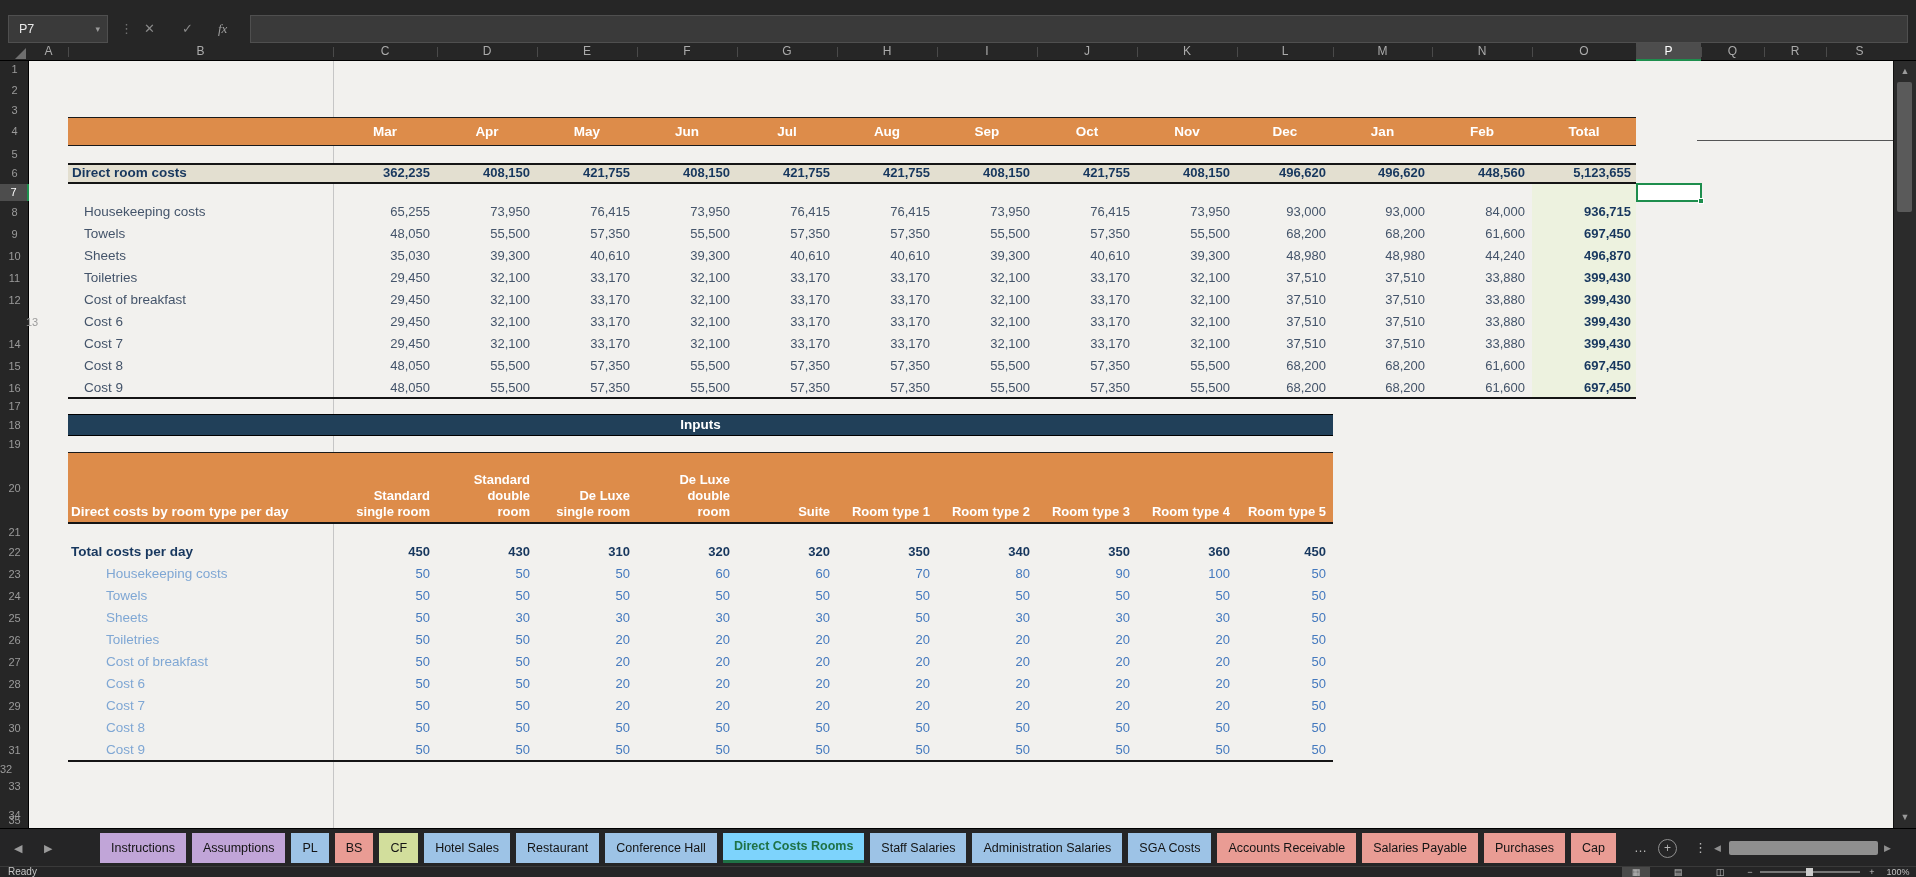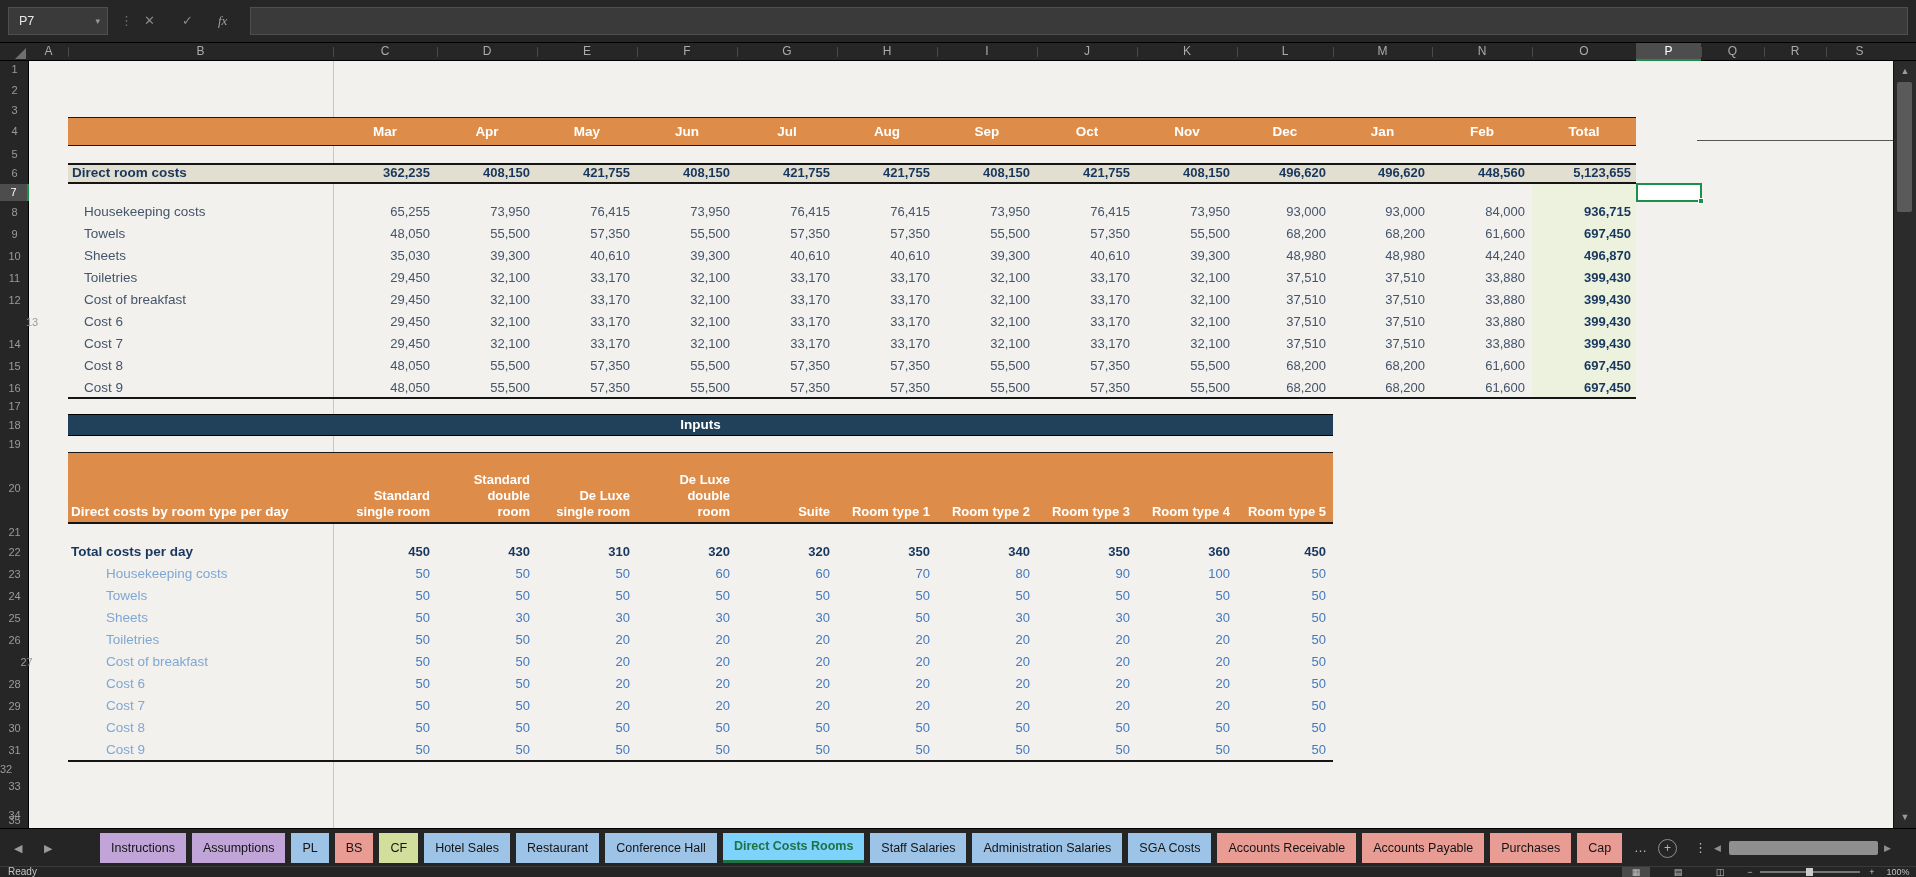--- a/index.html
+++ b/index.html
@@ -1,21 +1,21 @@
 <!DOCTYPE html>
 <html><head>
 <meta charset="utf-8">
 <style>
   html,body{margin:0;padding:0;}
   body{width:1916px;height:877px;overflow:hidden;background:#262626;
        font-family:"Liberation Sans","DejaVu Sans",sans-serif;}
   #screen{position:relative;width:1916px;height:877px;background:#262626;overflow:hidden;}
 
   
-  .formula-bar{position:absolute;left:0;top:0;width:1916px;height:42px;background:#262626;border-bottom:1px solid #000;}
+  .formula-bar{position:absolute;left:0;top:8px;width:1916px;height:42px;background:#262626;border-bottom:1px solid #000;}
   .name-box{position:absolute;left:8px;top:7px;width:100px;height:28px;background:#3a3a3a;border:1px solid #4f4f4f;box-sizing:border-box;}
   .name-box .nb-val{position:absolute;left:10px;top:0;line-height:26px;font-size:12.5px;color:#e8e8e8;}
   .name-box .nb-arrow{position:absolute;right:7px;top:0;line-height:26px;font-size:9px;color:#9a9a9a;}
   .fb-kebab{position:absolute;left:120px;top:7px;line-height:28px;color:#707070;font-size:13px;}
   .fb-btn{position:absolute;top:7px;line-height:28px;color:#8a8a8a;font-size:13px;}
   .fb-x{left:144px;} .fb-check{left:182px;}
   .fb-fx{left:218px;font-style:italic;font-family:"Liberation Serif","DejaVu Serif",serif;color:#9e9e9e;}
   .formula-input{position:absolute;left:250px;top:7px;right:8px;height:28px;background:#3a3a3a;border:1px solid #4f4f4f;box-sizing:border-box;}
 
   
@@ -86,21 +86,21 @@
         <div class="tab salmon">BS</div>
         <div class="tab green">CF</div>
         <div class="tab blue">Hotel Sales</div>
         <div class="tab blue">Restaurant</div>
         <div class="tab blue">Conference Hall</div>
         <div class="tab active">Direct Costs Rooms</div>
         <div class="tab blue">Staff Salaries</div>
         <div class="tab blue">Administration Salaries</div>
         <div class="tab blue">SGA Costs</div>
         <div class="tab salmon">Accounts Receivable</div>
-        <div class="tab salmon">Accounts Payable</div>
+        <div class="tab salmon">Salaries Payable</div>
         <div class="tab salmon">Purchases</div>
         <div class="tab salmon">Cap</div>
       </div>
     <span class="tb-icon" style="left:1634px">…</span>
     <span class="tb-icon tb-plus" style="left:1658px">+</span>
     <span class="tb-icon" style="left:1694px">⋮</span>
     <span class="hscroll-arrow" style="left:1714px">◀</span>
     <div class="hscroll-thumb" style="left:1729px;width:149px"></div>
     <span class="hscroll-arrow" style="left:1884px">▶</span>
   </div>
@@ -178,21 +178,21 @@
     <div style="position: absolute; box-sizing: border-box; left: 0px; top: 399px; width: 29px; height: 15px; line-height: 15px; text-align: center; font-size: 11px; color: rgb(155, 155, 155);">17</div>
     <div style="position: absolute; box-sizing: border-box; left: 0px; top: 414px; width: 29px; height: 22px; line-height: 22px; text-align: center; font-size: 11px; color: rgb(155, 155, 155);">18</div>
     <div style="position: absolute; box-sizing: border-box; left: 0px; top: 436px; width: 29px; height: 16px; line-height: 16px; text-align: center; font-size: 11px; color: rgb(155, 155, 155);">19</div>
     <div style="position: absolute; box-sizing: border-box; left: 0px; top: 452px; width: 29px; height: 72px; line-height: 72px; text-align: center; font-size: 11px; color: rgb(155, 155, 155);">20</div>
     <div style="position: absolute; box-sizing: border-box; left: 0px; top: 524px; width: 29px; height: 17px; line-height: 17px; text-align: center; font-size: 11px; color: rgb(155, 155, 155);">21</div>
     <div style="position: absolute; box-sizing: border-box; left: 0px; top: 541px; width: 29px; height: 22px; line-height: 22px; text-align: center; font-size: 11px; color: rgb(155, 155, 155);">22</div>
     <div style="position: absolute; box-sizing: border-box; left: 0px; top: 563px; width: 29px; height: 22px; line-height: 22px; text-align: center; font-size: 11px; color: rgb(155, 155, 155);">23</div>
     <div style="position: absolute; box-sizing: border-box; left: 0px; top: 585px; width: 29px; height: 22px; line-height: 22px; text-align: center; font-size: 11px; color: rgb(155, 155, 155);">24</div>
     <div style="position: absolute; box-sizing: border-box; left: 0px; top: 607px; width: 29px; height: 22px; line-height: 22px; text-align: center; font-size: 11px; color: rgb(155, 155, 155);">25</div>
     <div style="position: absolute; box-sizing: border-box; left: 0px; top: 629px; width: 29px; height: 22px; line-height: 22px; text-align: center; font-size: 11px; color: rgb(155, 155, 155);">26</div>
-    <div style="position: absolute; box-sizing: border-box; left: 12px; top: 651px; width: 29px; height: 22px; line-height: 22px; text-align: center; font-size: 11px; color: rgb(155, 155, 155);">27</div>
+    <div style="position: absolute; box-sizing: border-box; left: 0px; top: 651px; width: 29px; height: 22px; line-height: 22px; text-align: center; font-size: 11px; color: rgb(155, 155, 155);">27</div>
     <div style="position: absolute; box-sizing: border-box; left: 0px; top: 673px; width: 29px; height: 22px; line-height: 22px; text-align: center; font-size: 11px; color: rgb(155, 155, 155);">28</div>
     <div style="position: absolute; box-sizing: border-box; left: 0px; top: 695px; width: 29px; height: 22px; line-height: 22px; text-align: center; font-size: 11px; color: rgb(155, 155, 155);">29</div>
     <div style="position: absolute; box-sizing: border-box; left: 0px; top: 717px; width: 29px; height: 22px; line-height: 22px; text-align: center; font-size: 11px; color: rgb(155, 155, 155);">30</div>
     <div style="position: absolute; box-sizing: border-box; left: 0px; top: 739px; width: 29px; height: 22px; line-height: 22px; text-align: center; font-size: 11px; color: rgb(155, 155, 155);">31</div>
     <div style="position: absolute; box-sizing: border-box; left: 0px; top: 761px; width: 29px; height: 17px; line-height: 17px; font-size: 11px; color: rgb(155, 155, 155);">32</div>
     <div style="position: absolute; box-sizing: border-box; left: 0px; top: 778px; width: 29px; height: 17px; line-height: 17px; text-align: center; font-size: 11px; color: rgb(155, 155, 155);">33</div>
     <div style="position: absolute; box-sizing: border-box; left: 0px; top: 795px; width: 29px; height: 17px; line-height: 17px; text-align: center; font-size: 11px; color: rgb(155, 155, 155); margin-top: 12px;">34</div>
     <div style="position: absolute; box-sizing: border-box; left: 0px; top: 812px; width: 29px; height: 16px; line-height: 16px; text-align: center; font-size: 11px; color: rgb(155, 155, 155);">35</div>
     <div style="position: absolute; box-sizing: border-box; left: 15px; top: 48px; width: 0px; height: 0px; border-left: 11px solid transparent; border-bottom: 11px solid rgb(111, 111, 111);"></div>
     <div style="position: absolute; box-sizing: border-box; left: 68px; top: 117px; width: 1568px; height: 29px; background: rgb(221, 140, 74); border-top: 1px solid rgb(26, 26, 26); border-bottom: 1px solid rgb(26, 26, 26);"></div>

